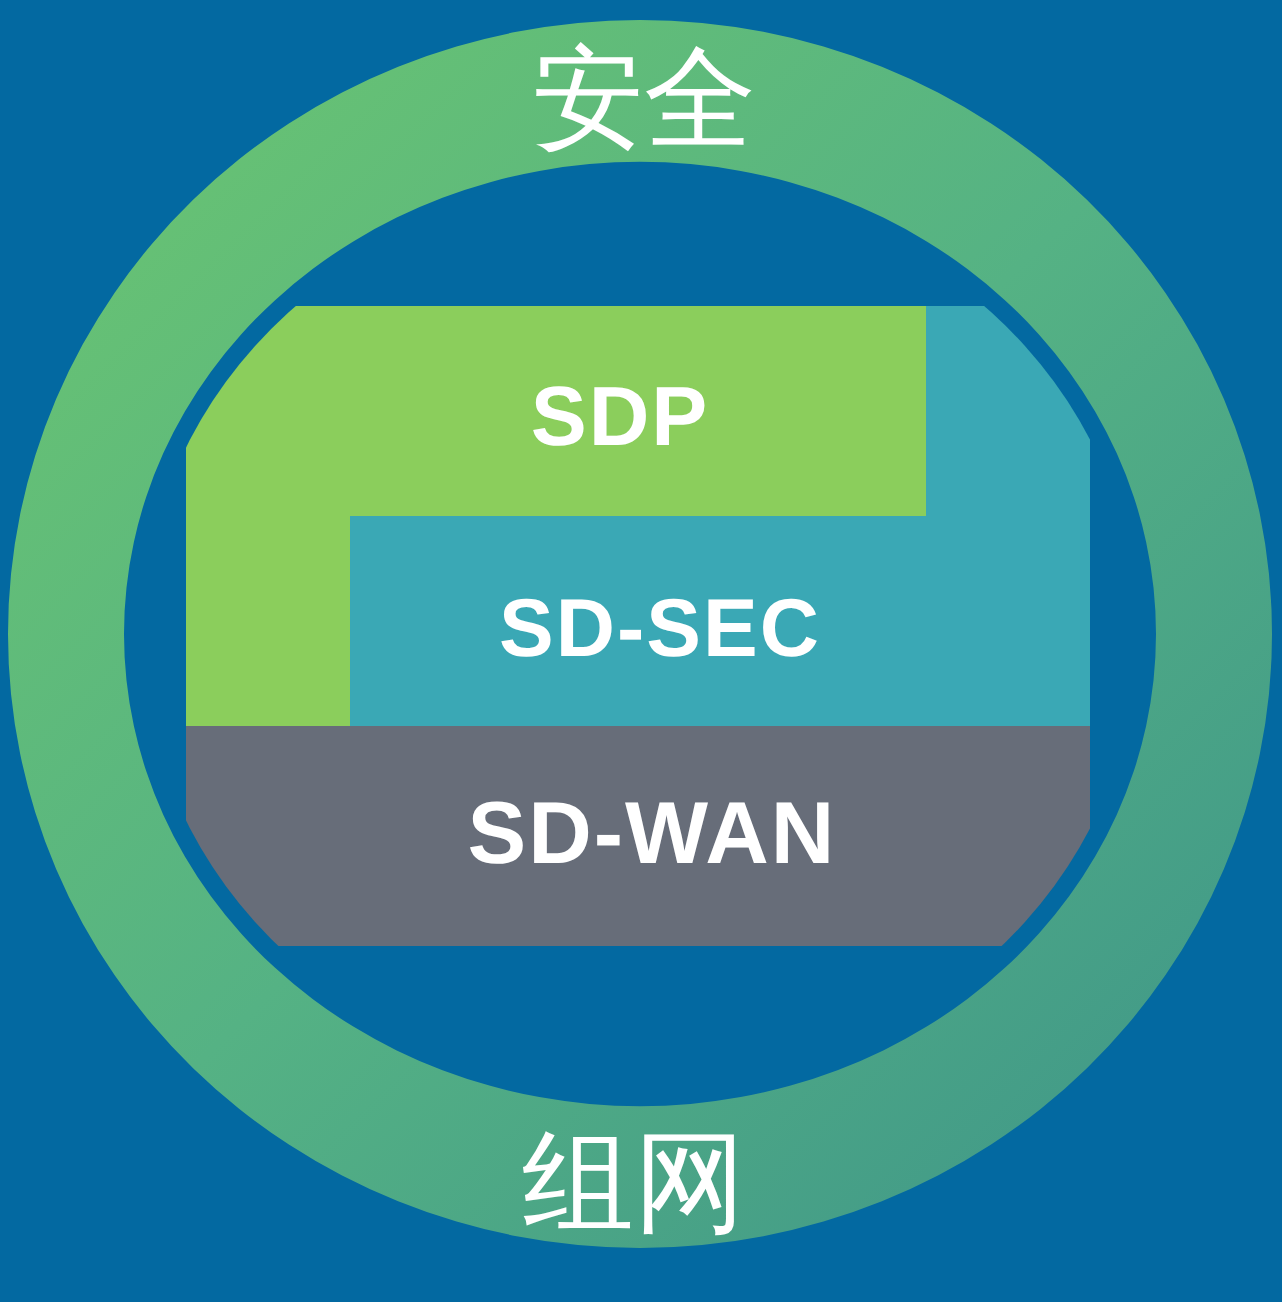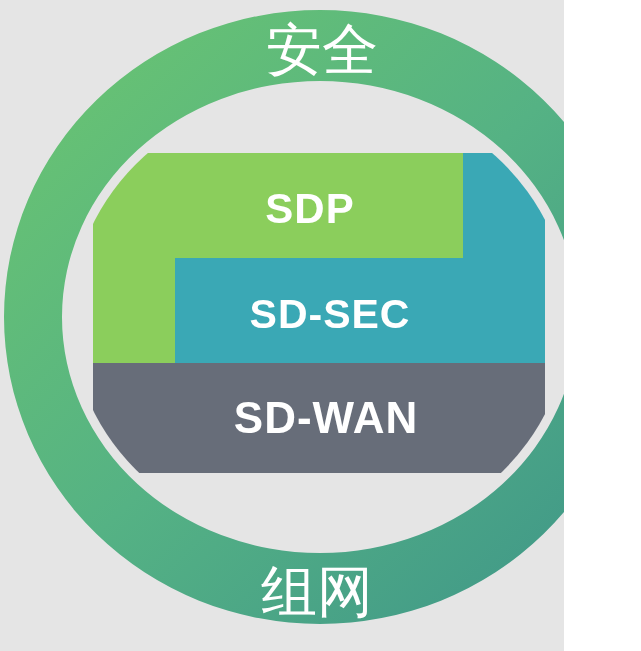--- a/index.html
+++ b/index.html
@@ -3,23 +3,23 @@
 <meta charset="utf-8">
 <style>
   html, body {
     margin: 0;
     padding: 0;
     background: #ffffff;
     font-family: "Liberation Sans", "DejaVu Sans", sans-serif;
   }
   .stage {
     position: relative;
-    width: 564px;
+    width: 641px;
     height: 651px;
-    background: #e5e5e5;
+    background: #0369a1;
     overflow: hidden;
   }
   .stage svg {
     position: absolute;
     left: 0;
     top: 0;
     display: block;
   }
   .latin-label {
     font-family: "Liberation Sans", "DejaVu Sans", sans-serif;

